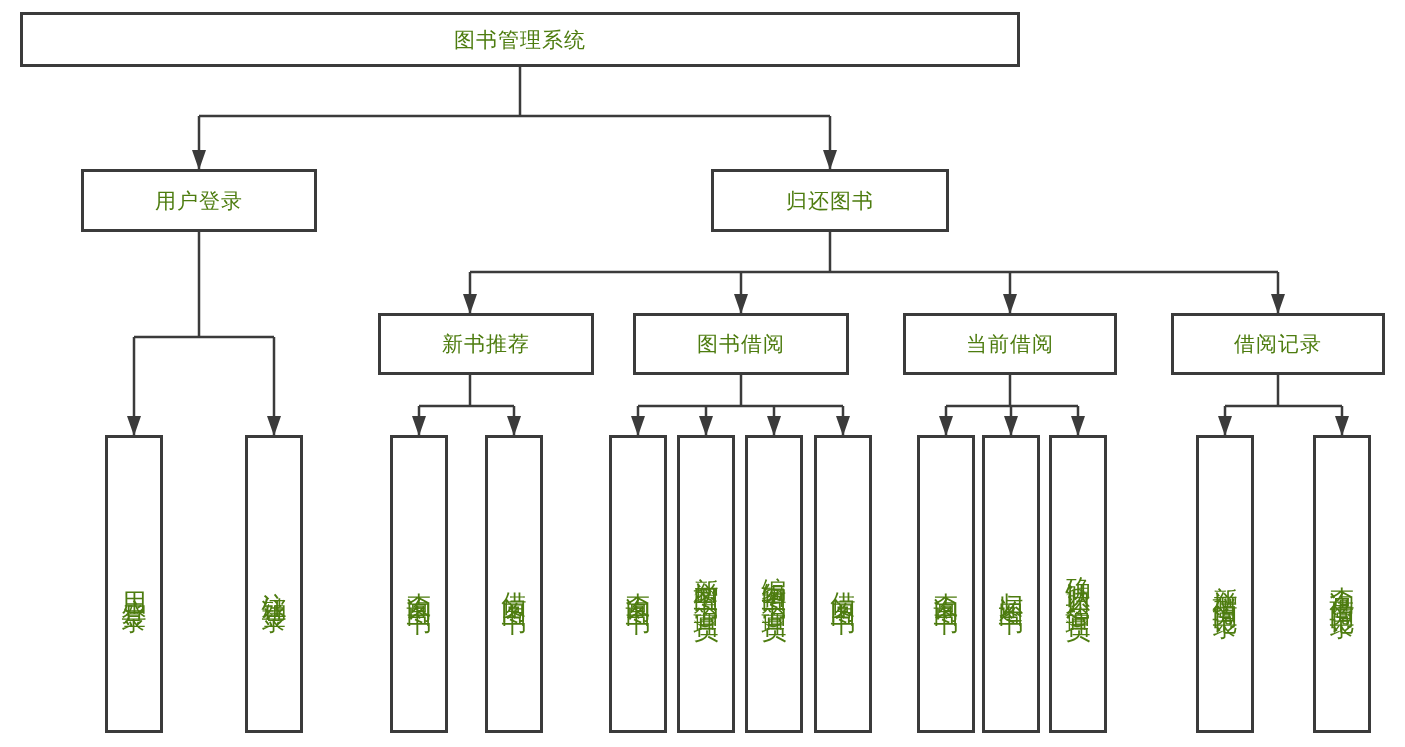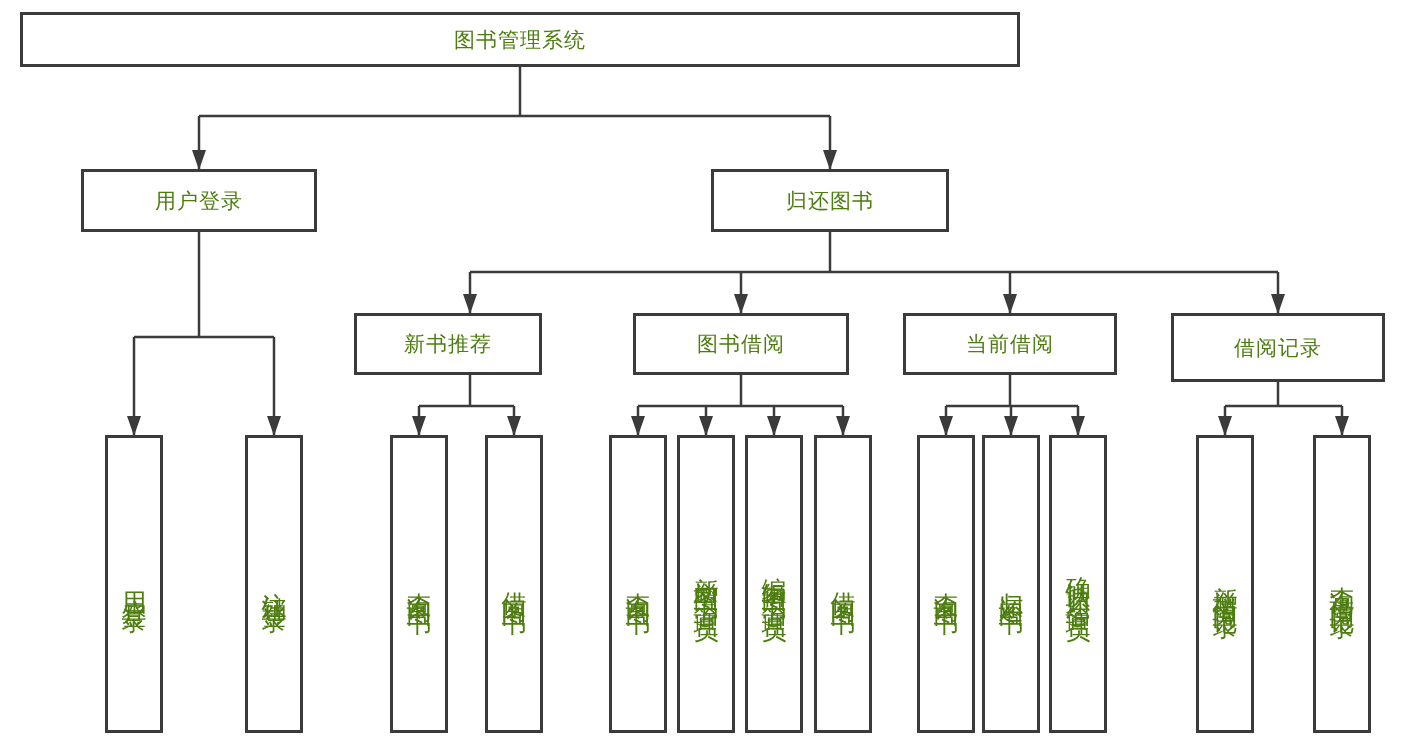--- a/index.html
+++ b/index.html
@@ -111,24 +111,24 @@
     <path d="M1225,406 H1342"></path>
     <path d="M1225,406 V435" marker-end="url(#arw)"></path>
     <path d="M1342,406 V435" marker-end="url(#arw)"></path>
   </svg>
 
   <div class="node h" style="left:20px; top:12px; width:1000px; height:55px;">图书管理系统</div>
 
   <div class="node h" style="left:81px; top:169px; width:236px; height:63px;">用户登录</div>
   <div class="node h" style="left:711px; top:169px; width:238px; height:63px;">归还图书</div>
 
-  <div class="node h" style="left:354px; top:313px; width:188px; height:62px;">新书推荐</div>
+  <div class="node h" style="left:378px; top:313px; width:216px; height:62px;">新书推荐</div>
   <div class="node h" style="left:903px; top:313px; width:214px; height:62px;">当前借阅</div>
   <div class="node h" style="left:633px; top:313px; width:216px; height:62px;">图书借阅</div>
-  <div class="node h" style="left:1171px; top:313px; width:214px; height:69px;">借阅记录</div>
+  <div class="node h" style="left:1171px; top:313px; width:214px; height:62px;">借阅记录</div>
 
   <div class="node v" style="left:105px; top:435px; width:58px; height:298px;">
     <span>用户登录</span>
   </div>
   <div class="node v" style="left:245px; top:435px; width:58px; height:298px;">
     <span>注销登录</span>
   </div>
 
   <div class="node v" style="left:390px; top:435px; width:58px; height:298px;">
     <span>查询图书</span>

